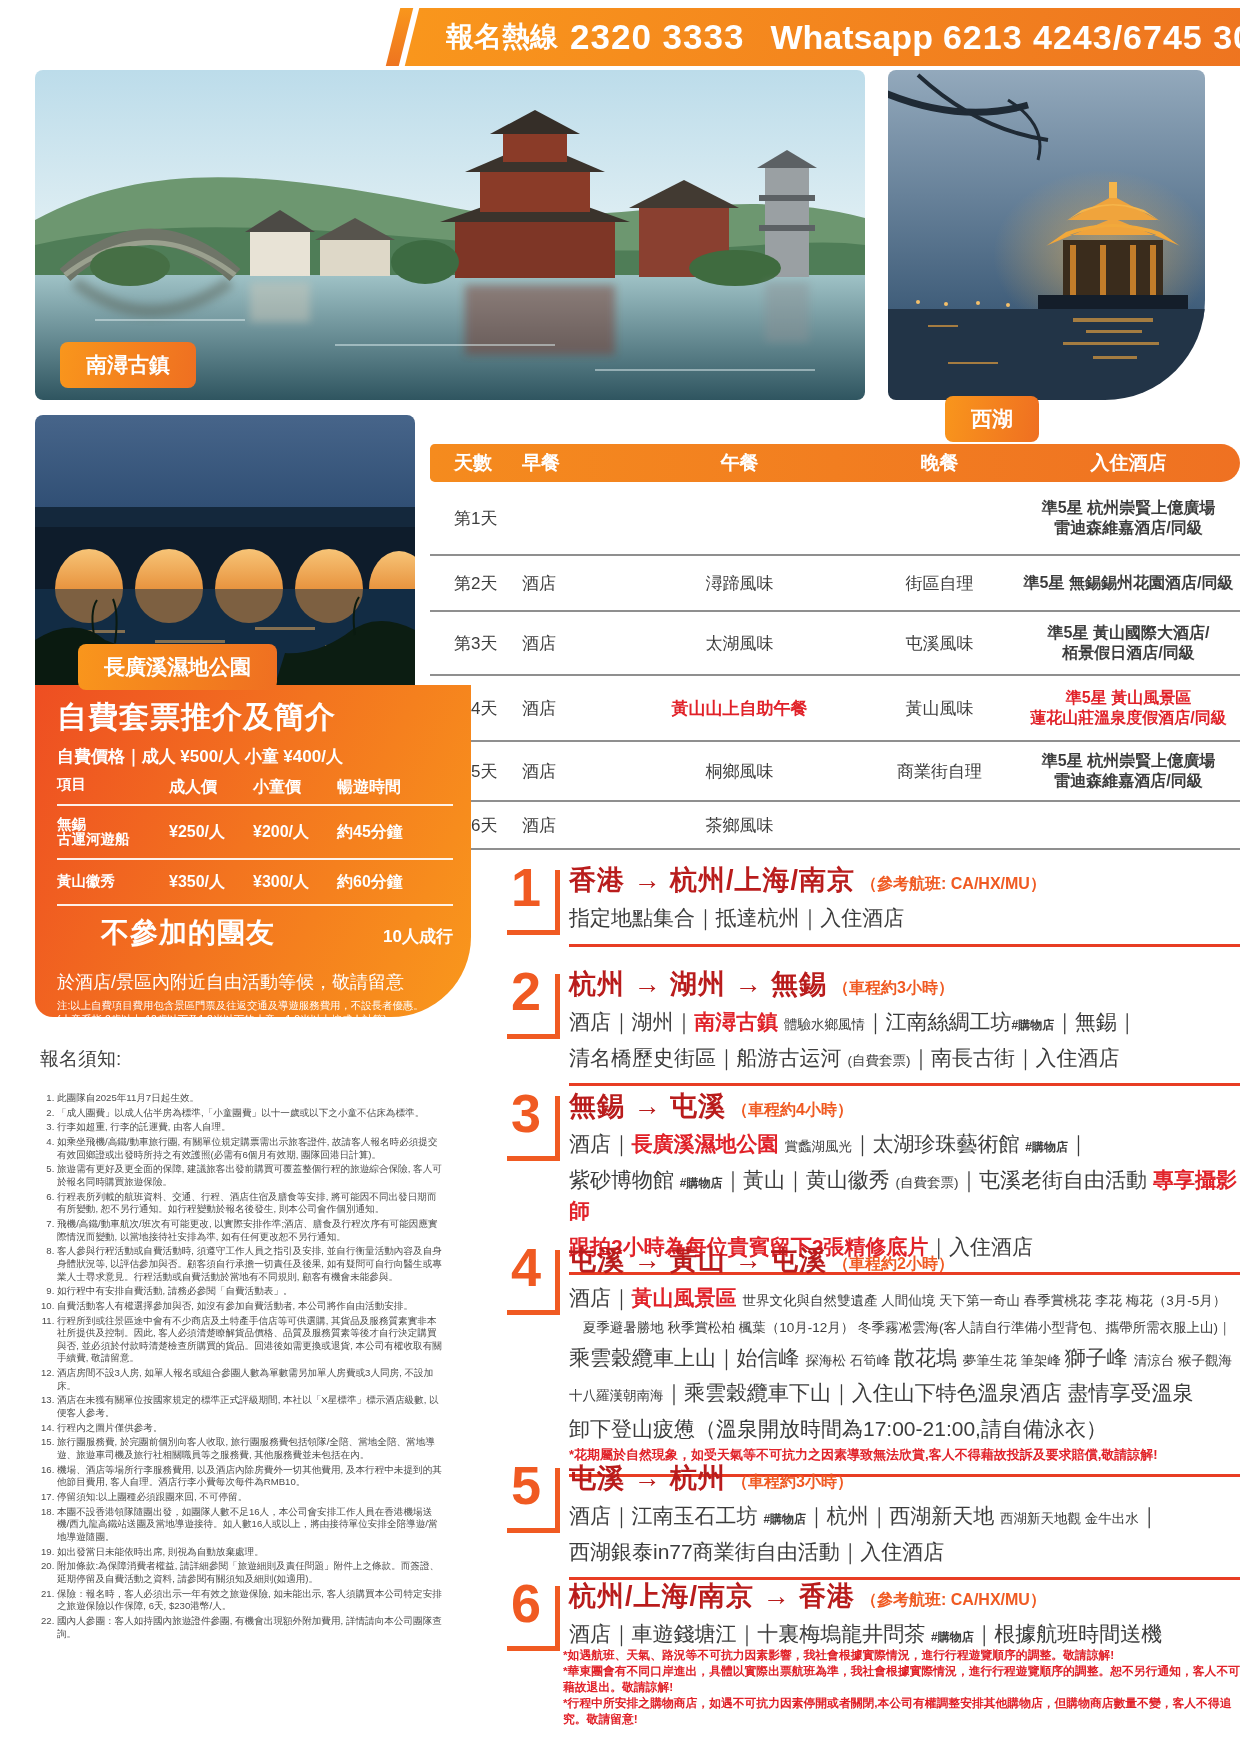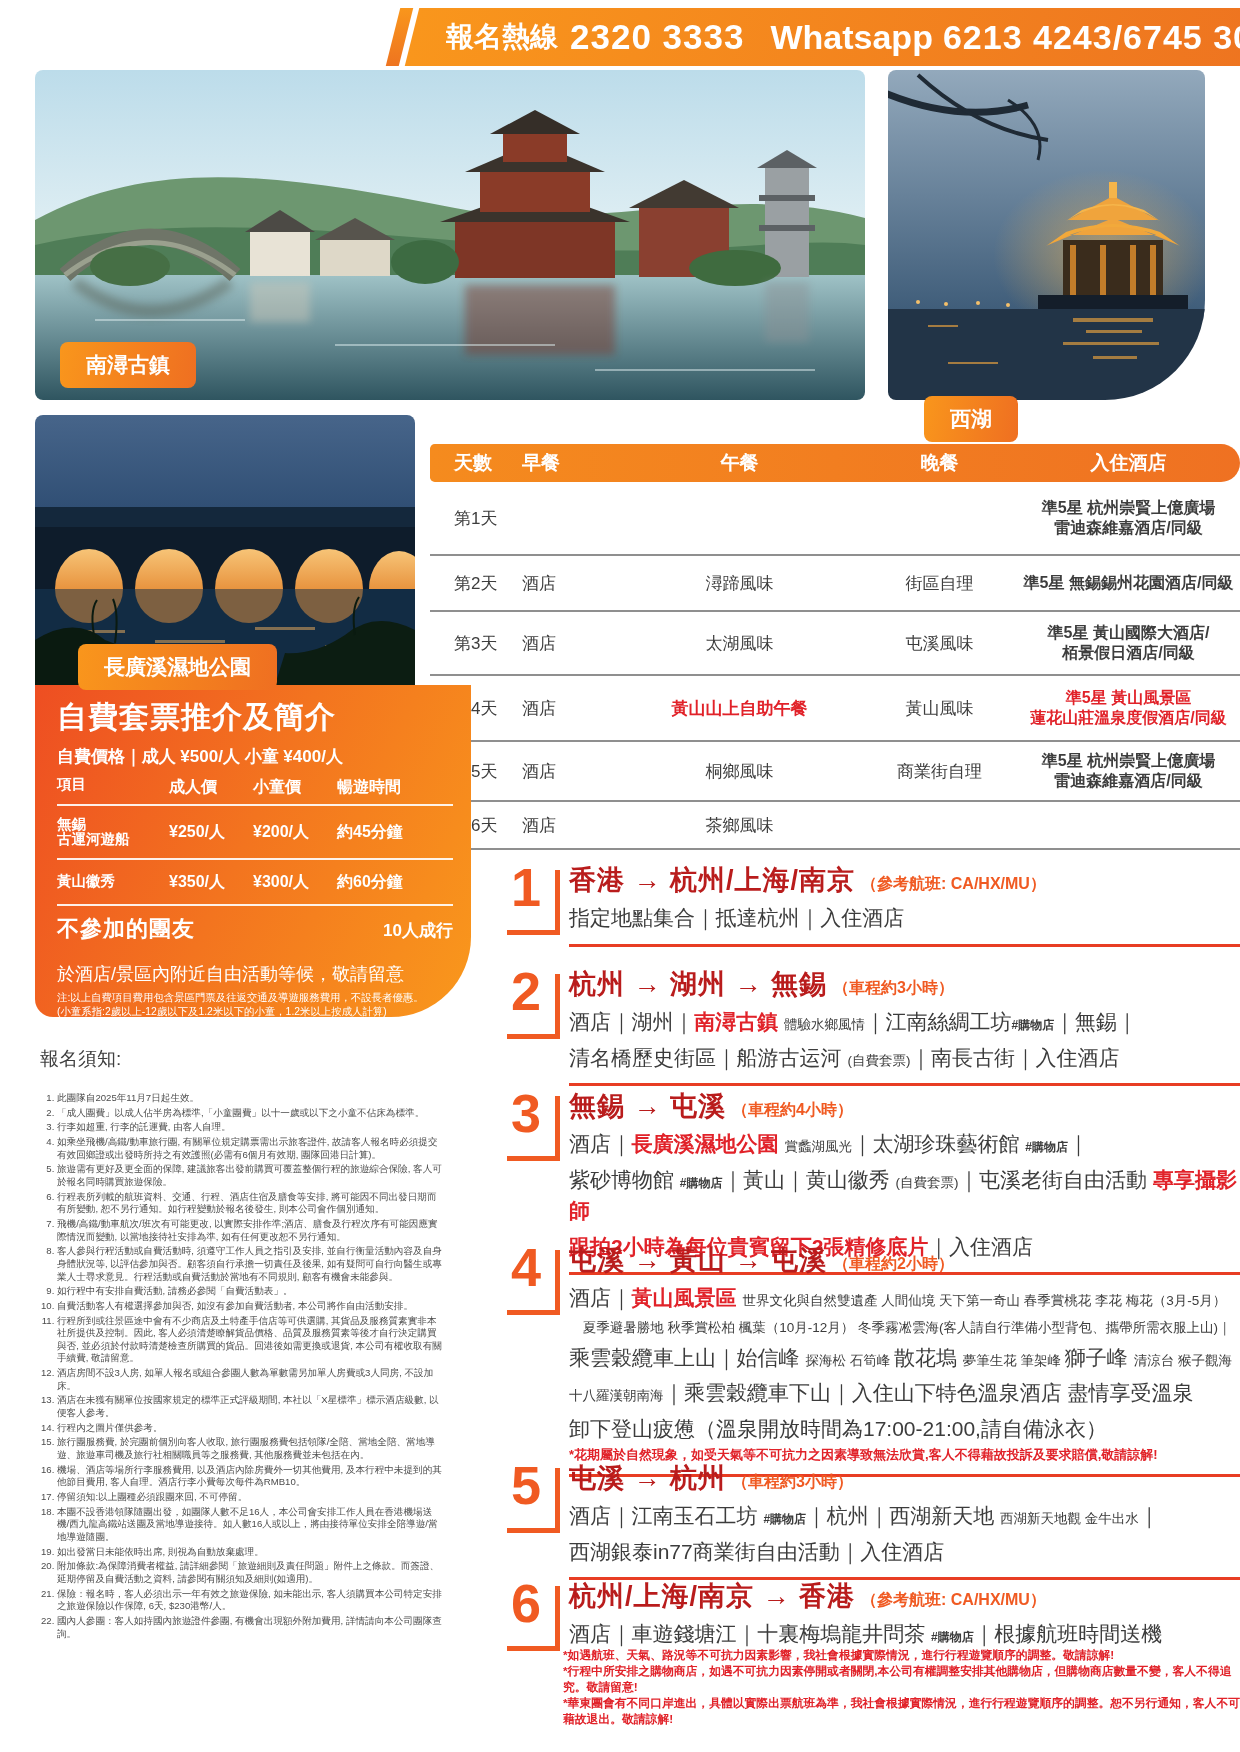--- a/index.html
+++ b/index.html
@@ -17,21 +17,21 @@
   .hl-wa{font-size:34px;font-weight:bold;margin-left:26px;}
   .hl-wanum{font-size:34px;font-weight:bold;margin-left:10px;letter-spacing:1px;}
   
   .photo{position:absolute;overflow:hidden;}
   .photo1{left:35px;top:70px;width:830px;height:330px;border-radius:8px;}
   .photo2{left:888px;top:70px;width:317px;height:330px;border-radius:8px 8px 100px 8px;}
   .photo3{left:35px;top:415px;width:380px;height:270px;border-radius:8px 8px 0 0;}
   .badge{position:absolute;display:inline-block;background:linear-gradient(100deg,#f9961c,#ef6f21);
          color:#fff;font-weight:bold;font-size:21px;padding:9px 26px;border-radius:8px;z-index:6;}
   .badge1{left:60px;top:342px;}
-  .badge2{left:924px;top:396px;}
+  .badge2{left:945px;top:396px;}
   .badge3{left:78px;top:644px;}
   
   .mtable{position:absolute;left:430px;top:444px;width:810px;}
   .mt-head{display:flex;align-items:center;height:38px;background:linear-gradient(90deg,#f58b1e,#ef7122);
            border-radius:5px 20px 20px 5px;color:#fff;font-weight:bold;font-size:19px;}
   .mt-row{display:flex;align-items:center;border-bottom:2px solid #8f8f8f;font-size:17px;color:#3d3d3d;}
   .c1{width:92px;padding-left:24px;box-sizing:border-box;}
   .c2{width:95px;text-align:left;}
   .c3{width:245px;text-align:center;}
   .c4{width:155px;text-align:center;}
@@ -46,21 +46,21 @@
   .fb-title{font-size:30px;font-weight:bold;letter-spacing:1px;}
   .fb-price{font-size:17px;font-weight:bold;margin-top:7px;}
   .fb-thead{display:flex;font-size:16px;font-weight:bold;margin-top:9px;padding-bottom:6px;}
   .fb-row{display:flex;align-items:center;border-top:2px solid rgba(255,255,255,.9);
           font-size:16px;font-weight:bold;}
   .fbr1{height:52px}.fbr2{height:44px}
   .fb-c1{width:112px;white-space:pre-line;line-height:1.05;font-size:14.5px;}
   .fb-c2{width:84px;}.fb-c3{width:84px;}.fb-c4{flex:1;}
   .fb-nojoin{display:flex;justify-content:space-between;align-items:baseline;
              border-top:2px solid rgba(255,255,255,.9);padding-top:8px;}
-  .fb-nojoin-t{font-size:22px;font-weight:bold;letter-spacing:1px;}
+  .fb-nojoin-t{font-size:28px;font-weight:bold;letter-spacing:1px;margin-left:44px;}
   .fb-pax{font-size:17px;font-weight:bold;}
   .fb-wait{font-size:18px;margin-top:18px;}
   .fb-note{font-size:10.4px;margin-top:5px;line-height:1.35;}
   
   .notes{position:absolute;left:40px;top:1046px;width:404px;color:#4c4c4c;}
   .notes-h{font-size:19px;color:#3f3f3f;}
   .notes ol{margin:20px 0 0 0;padding-left:17px;font-size:9.6px;line-height:1.32;}
   .notes li{margin-bottom:2px;}
   
   .sec{position:absolute;left:505px;width:735px;}
@@ -430,22 +430,22 @@
     <div class="sec-body">
       <div class="route-line"><span class="route">杭州/上海/南京 → 香港</span><span class="route-note">（參考航班: CA/HX/MU）</span></div>
       <div class="detail">
         <span>酒店｜車遊錢塘江｜十裏梅塢龍井問茶 </span><span class="xs">#購物店</span><span>｜根據航班時間送機</span>
       </div>
     </div>
   </div>
 
   <div class="disc">
     <div>*如遇航班、天氣、路況等不可抗力因素影響，我社會根據實際情況，進行行程遊覽順序的調整。敬請諒解!</div>
+    <div>*華東團會有不同口岸進出，具體以實際出票航班為準，我社會根據實際情況，進行行程遊覽順序的調整。恕不另行通知，客人不可藉故退出。敬請諒解!</div>
     <div>*行程中所安排之購物商店，如遇不可抗力因素停開或者關閉,本公司有權調整安排其他購物店，但購物商店數量不變，客人不得追究。敬請留意!</div>
-    <div>*華東團會有不同口岸進出，具體以實際出票航班為準，我社會根據實際情況，進行行程遊覽順序的調整。恕不另行通知，客人不可藉故退出。敬請諒解!</div>
   </div>
 
   <div class="notes">
     <div class="notes-h">報名須知:</div>
     <ol>
       <li>此團隊自2025年11月7日起生效。</li>
       <li>「成人團費」以成人佔半房為標準,「小童團費」以十一歲或以下之小童不佔床為標準。</li>
       <li>行李如超重, 行李的託運費, 由客人自理。</li>
       <li>如乘坐飛機/高鐵/動車旅行團, 有關單位規定購票需出示旅客證件, 故請客人報名時必須提交有效回鄉證或出發時所持之有效護照(必需有6個月有效期, 團隊回港日計算)。</li>
       <li>旅遊需有更好及更全面的保障, 建議旅客出發前購買可覆蓋整個行程的旅遊綜合保險, 客人可於報名同時購買旅遊保險。</li>

